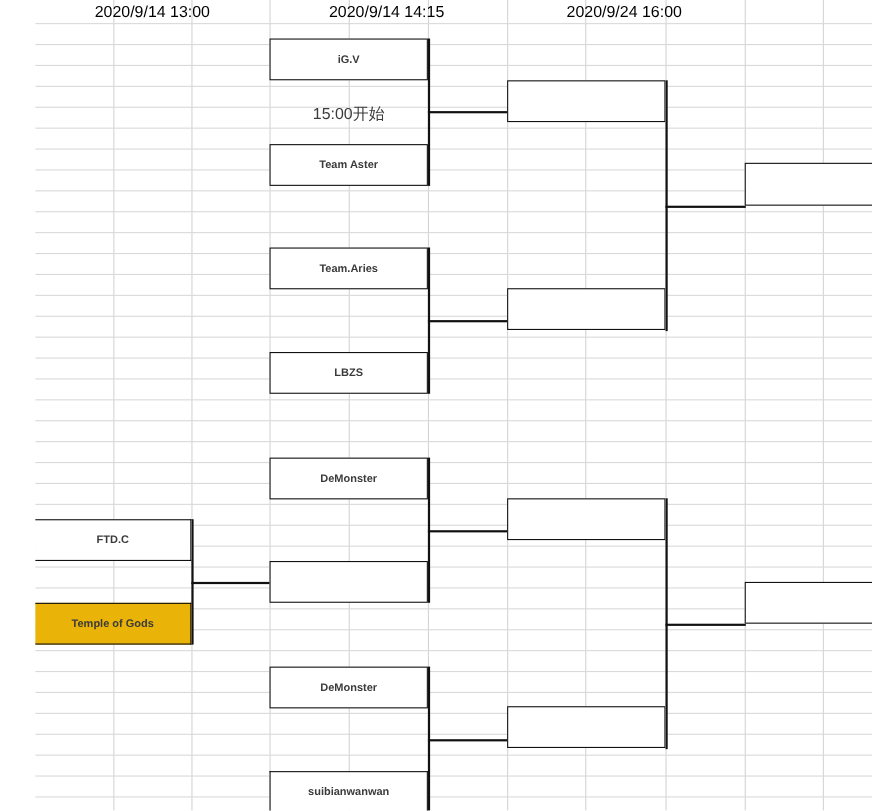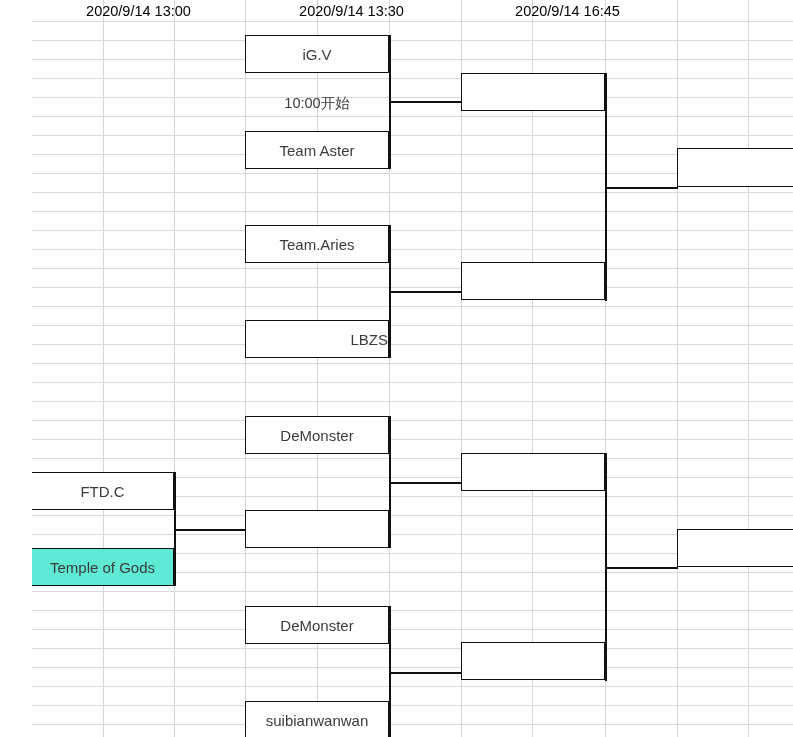--- a/index.html
+++ b/index.html
@@ -59,24 +59,25 @@
 
   
   .team-box {
     position: absolute;
     box-sizing: border-box;
     border: 1.6px solid #111111;
     background: #ffffff;
     display: flex;
     align-items: center;
     justify-content: center;
-    font-size: 15px;
+    font-size: 10px;
     color: #3b3b3b;
     white-space: nowrap;
     overflow: hidden;
+    font-weight: bold;
   }
   
   .team-box.clip-left {
     border-left: none;
   }
   
   .team-box.clip-bottom {
     border-bottom: none;
   }
 
@@ -156,22 +157,22 @@
       <div class="gridline-h" style="top: 629px;"></div>
       <div class="gridline-h" style="top: 648px;"></div>
       <div class="gridline-h" style="top: 667px;"></div>
       <div class="gridline-h" style="top: 686px;"></div>
       <div class="gridline-h" style="top: 705px;"></div>
       <div class="gridline-h" style="top: 724px;"></div>
     </div>
 
   <div id="headers-layer">
       <div class="date-header" style="left: 0px; width: 213px;">2020/9/14 13:00</div>
-      <div class="date-header" style="left: 213px; width: 213px;">2020/9/14 13:30</div>
-      <div class="date-header" style="left: 429px; width: 213px;">2020/9/14 16:45</div>
+      <div class="date-header" style="left: 213px; width: 213px;">2020/9/14 14:15</div>
+      <div class="date-header" style="left: 429px; width: 213px;">2020/9/24 16:00</div>
     </div>
 
   <div id="conn-v-layer">
       <div class="conn-v" style="left: 357px; top: 35px; height: 134px; background: rgb(17, 17, 17);"></div>
       <div class="conn-v" style="left: 357px; top: 225px; height: 133px; background: rgb(17, 17, 17);"></div>
       <div class="conn-v" style="left: 357px; top: 416px; height: 132px; background: rgb(17, 17, 17);"></div>
       <div class="conn-v" style="left: 357px; top: 606px; height: 131px; background: rgb(17, 17, 17);"></div>
       <div class="conn-v" style="left: 142px; top: 472px; height: 114px; background: rgb(17, 17, 17);"></div>
       <div class="conn-v" style="left: 573px; top: 73px; height: 228px; background: rgb(17, 17, 17);"></div>
       <div class="conn-v" style="left: 573px; top: 453px; height: 228px; background: rgb(17, 17, 17);"></div>
@@ -190,33 +191,33 @@
   <div id="boxes-layer">
       <div class="team-box" style="left: 213px; top: 35px; width: 144px; height: 38px; border-color: rgb(17, 17, 17); background: rgb(255, 255, 255); color: rgb(59, 59, 59);">
         <span>iG.V</span>
       </div>
       <div class="team-box" style="left: 213px; top: 131px; width: 144px; height: 38px; border-color: rgb(17, 17, 17); background: rgb(255, 255, 255); color: rgb(59, 59, 59);">
         <span>Team Aster</span>
       </div>
       <div class="team-box" style="left: 213px; top: 225px; width: 144px; height: 38px; border-color: rgb(17, 17, 17); background: rgb(255, 255, 255); color: rgb(59, 59, 59);">
         <span>Team.Aries</span>
       </div>
-      <div class="team-box" style="left: 213px; top: 320px; width: 144px; height: 38px; border-color: rgb(17, 17, 17); background: rgb(255, 255, 255); color: rgb(59, 59, 59); justify-content: flex-end;">
+      <div class="team-box" style="left: 213px; top: 320px; width: 144px; height: 38px; border-color: rgb(17, 17, 17); background: rgb(255, 255, 255); color: rgb(59, 59, 59);">
         <span>LBZS</span>
       </div>
       <div class="team-box" style="left: 213px; top: 416px; width: 144px; height: 38px; border-color: rgb(17, 17, 17); background: rgb(255, 255, 255); color: rgb(59, 59, 59);">
         <span>DeMonster</span>
       </div>
       <div class="team-box clip-left" style="left: 0px; top: 472px; width: 142px; height: 38px; border-color: rgb(17, 17, 17); background: rgb(255, 255, 255); color: rgb(59, 59, 59);">
         <span>FTD.C</span>
       </div>
       <div class="team-box" style="left: 213px; top: 510px; width: 144px; height: 38px; border-color: rgb(17, 17, 17); background: rgb(255, 255, 255); color: rgb(59, 59, 59);">
         <span></span>
       </div>
-      <div class="team-box clip-left" style="left: 0px; top: 548px; width: 142px; height: 38px; border-color: rgb(17, 17, 17); background: #5eead4; color: rgb(59, 59, 59);">
+      <div class="team-box clip-left" style="left: 0px; top: 548px; width: 142px; height: 38px; border-color: rgb(17, 17, 17); background: #eab308; color: rgb(59, 59, 59);">
         <span>Temple of Gods</span>
       </div>
       <div class="team-box" style="left: 213px; top: 606px; width: 144px; height: 38px; border-color: rgb(17, 17, 17); background: rgb(255, 255, 255); color: rgb(59, 59, 59);">
         <span>DeMonster</span>
       </div>
       <div class="team-box clip-bottom" style="left: 213px; top: 701px; width: 144px; height: 37px; border-color: rgb(17, 17, 17); background: rgb(255, 255, 255); color: rgb(59, 59, 59);">
         <span>suibianwanwan</span>
       </div>
       <div class="team-box" style="left: 429px; top: 73px; width: 144px; height: 38px; border-color: rgb(17, 17, 17); background: rgb(255, 255, 255); color: rgb(59, 59, 59);">
         <span></span>
@@ -232,16 +233,16 @@
       </div>
       <div class="team-box" style="left: 645px; top: 148px; width: 143px; height: 39px; border-color: rgb(17, 17, 17); background: rgb(255, 255, 255); color: rgb(59, 59, 59);">
         <span></span>
       </div>
       <div class="team-box" style="left: 645px; top: 529px; width: 143px; height: 38px; border-color: rgb(17, 17, 17); background: rgb(255, 255, 255); color: rgb(59, 59, 59);">
         <span></span>
       </div>
     </div>
 
   <div id="notes-layer">
-      <div class="note-text" style="left: 213px; top: 92px; width: 144px; height: 22px; color: rgb(59, 59, 59);">10:00开始</div>
+      <div class="note-text" style="left: 213px; top: 92px; width: 144px; height: 22px; color: rgb(59, 59, 59);">15:00开始</div>
     </div>
 
 </div>
 
 </body></html>

